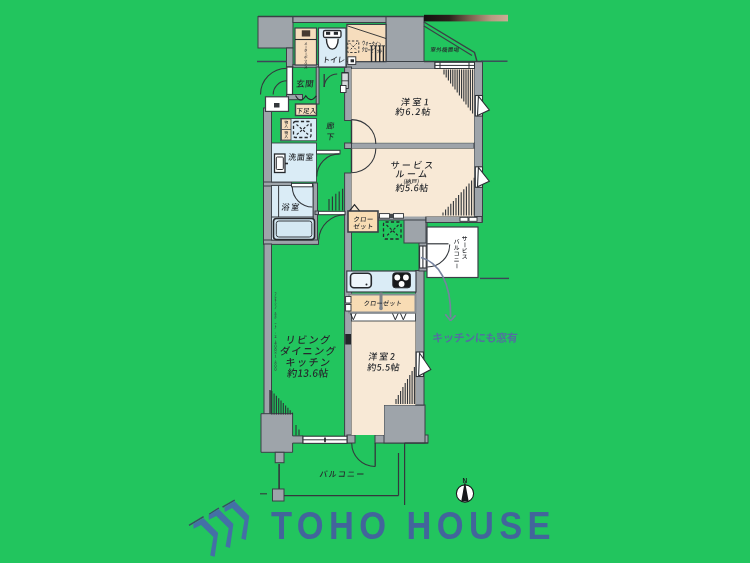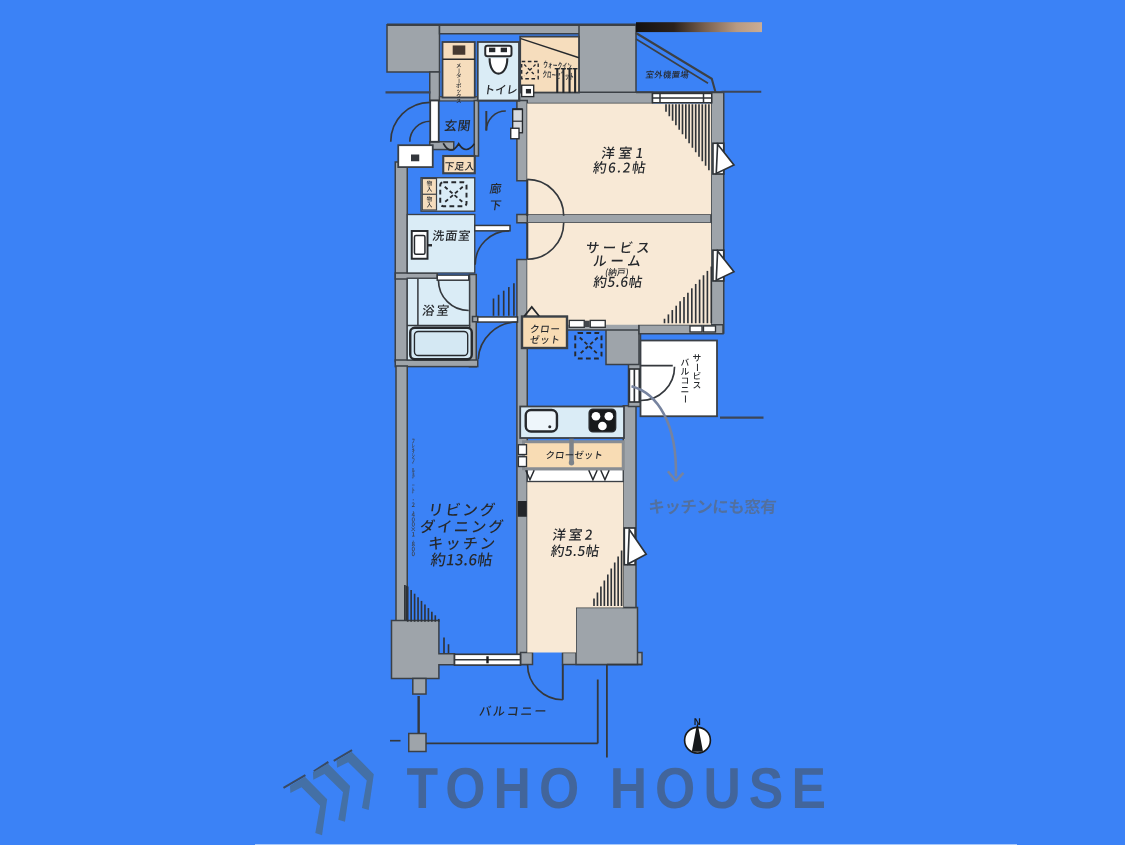--- a/index.html
+++ b/index.html
@@ -1,17 +1,17 @@
 <!DOCTYPE html>
 <html><head>
 <meta charset="utf-8">
 <style>
 html,body{margin:0;padding:0;background:#fff;width:750px;height:563px;overflow:hidden;}
 *{font-family:"Liberation Sans",sans-serif;}
-#page{position:relative;width:750px;height:563px;background:#3b82f6;}
+#page{position:relative;width:750px;height:563px;background:#22c55e;}
 </style>
 </head>
 <body>
 <div id="page">
 <svg width="750" height="563" viewBox="0 0 750 563" xmlns="http://www.w3.org/2000/svg">
 <defs>
 <linearGradient id="topbar" x1="0" y1="0" x2="1" y2="0">
 <stop offset="0" stop-color="#141110"></stop>
 <stop offset="0.3" stop-color="#2b211b"></stop>
 <stop offset="0.55" stop-color="#7a614f"></stop>

